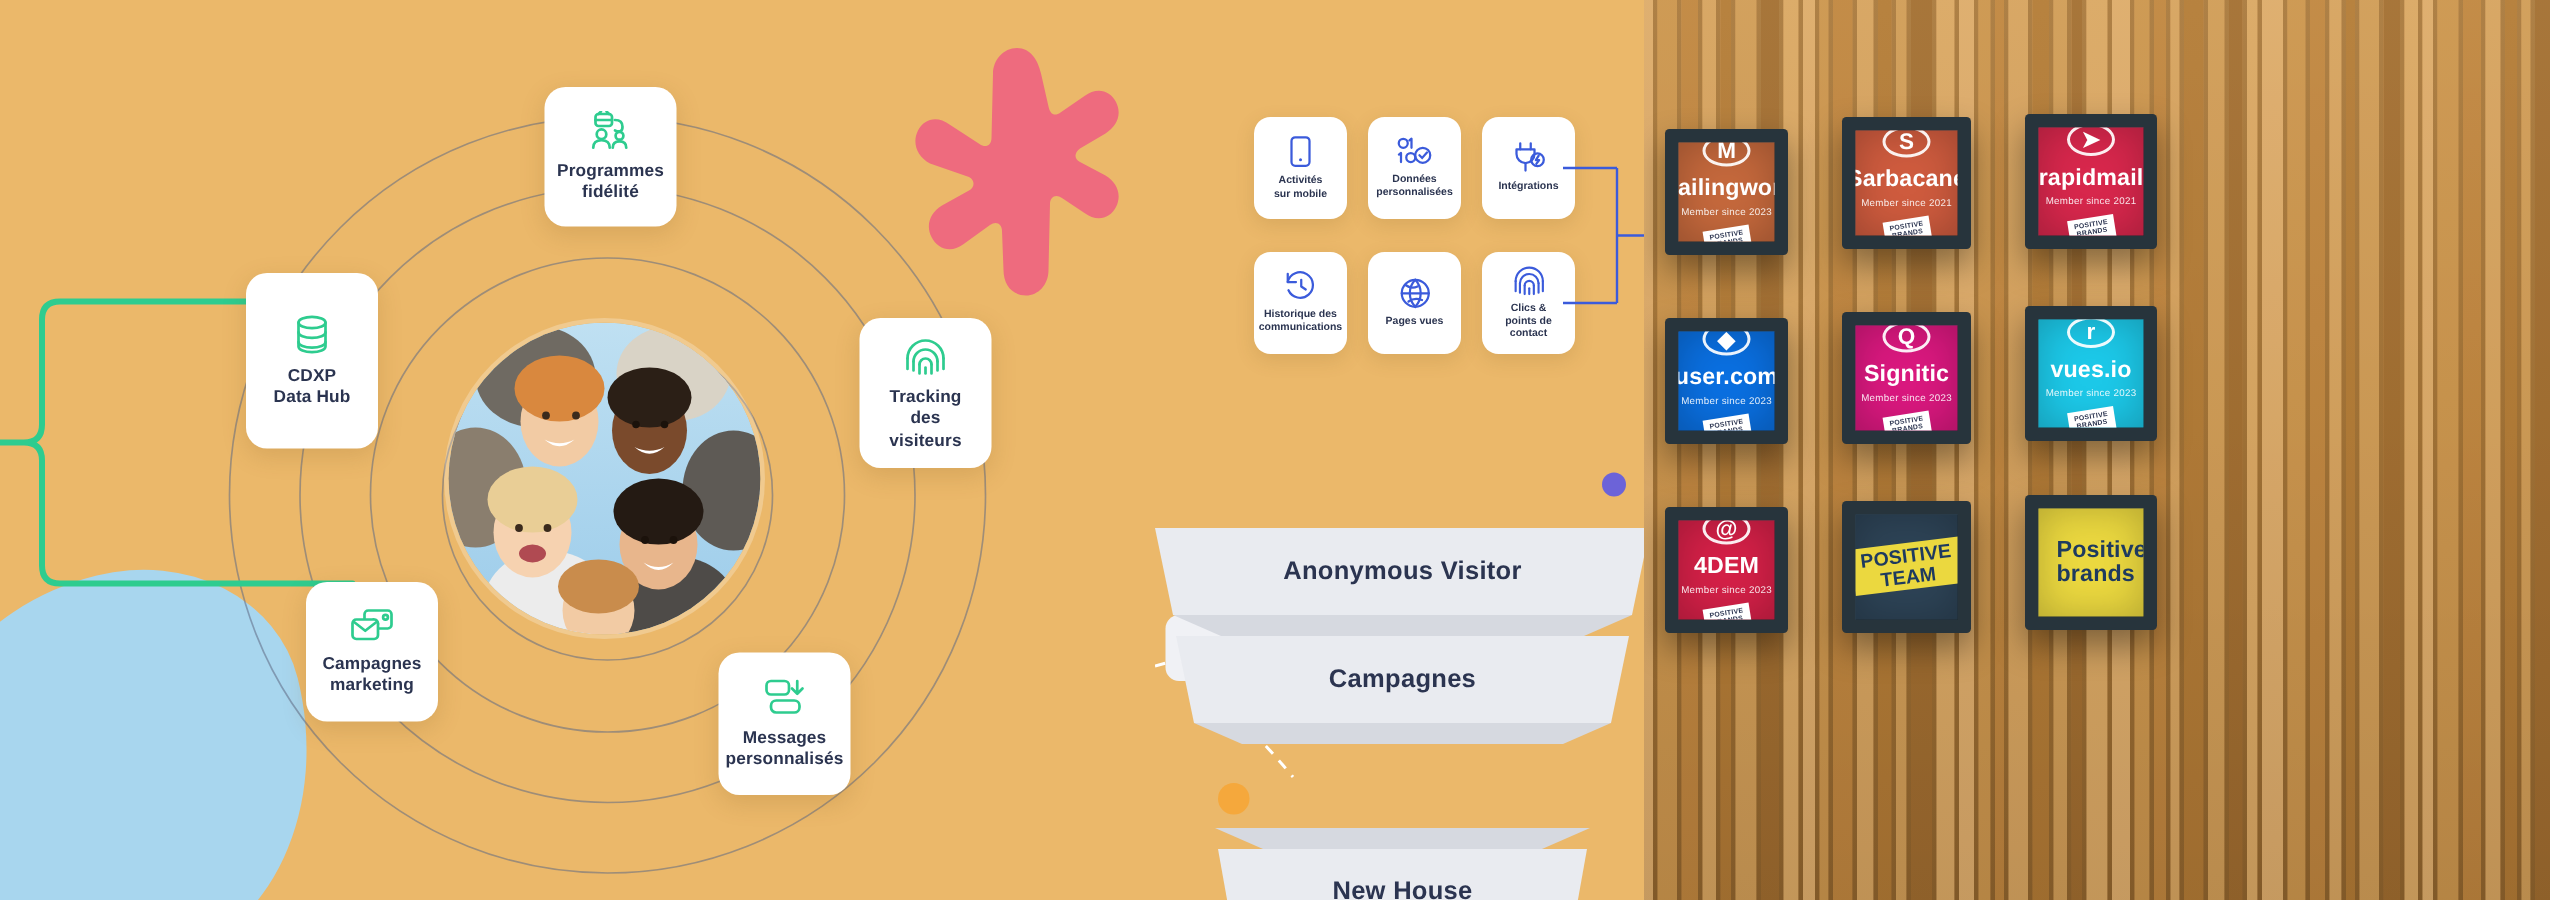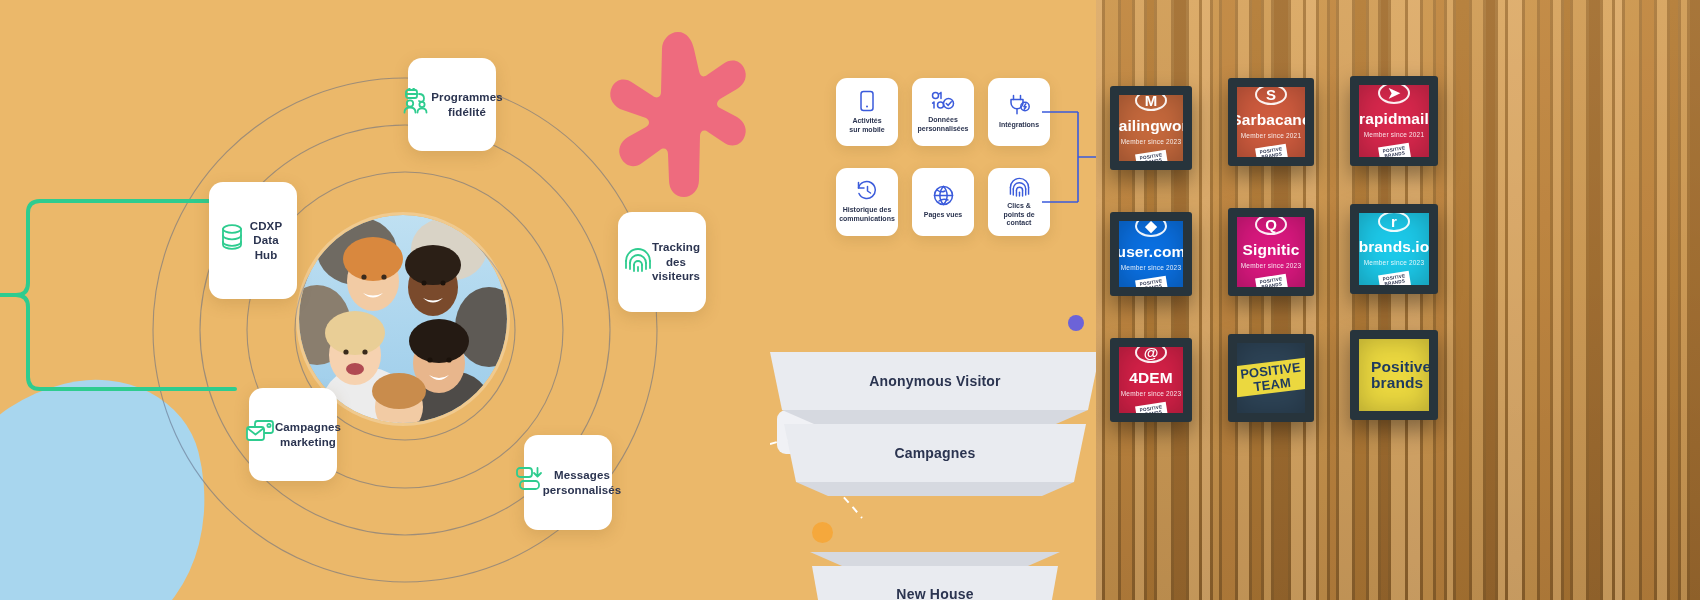--- a/index.html
+++ b/index.html
@@ -47,25 +47,24 @@
     overflow: hidden;
     box-shadow: 0 0 0 3px rgba(255,255,255,.25);
   }
   .photo-circle svg { display: block; }
 
   .node {
     position: absolute;
     background: #FFFFFF;
     border-radius: 14px;
     box-shadow: 0 5px 16px rgba(120, 85, 30, .18);
-    display: flex; 
+    display: flex; flex-direction: column;
     align-items: center; justify-content: center;
     padding: 12px 10px 12px;
     text-align: center;
-    margin-left: 45px;
   }
   .node .node-ico { margin-bottom: 7px; line-height: 0; }
   .node .node-label {
     font-size: 11.5px; font-weight: bold; color: #2B3450;
     line-height: 1.25; letter-spacing: .1px; white-space: pre-line;
   }
   .n-loyalty   { left: 363px; top: 58px;  width: 88px; height: 93px; }
   .n-cdxp      { left: 164px; top: 182px; width: 88px; height: 117px; }
   .n-tracking  { left: 573px; top: 212px; width: 88px; height: 100px; text-align: center; }
   .n-campagnes { left: 204px; top: 388px; width: 88px; height: 93px; }
@@ -104,21 +103,21 @@
     position: absolute; left: 7px; top: 58px;
     width: 44px; height: 44px; background: #F0F1F5;
     border-radius: 9px; display: flex; align-items: center; justify-content: center;
   }
   .fstage {
     position: absolute; left: 0;
     background: #E9EBF0;
     display: flex; align-items: center; justify-content: center;
   }
   .fstage span {
-    font-size: 14px; font-weight: bold; color: #2B3450; letter-spacing: .2px;
+    font-size: 17px; font-weight: bold; color: #2B3450; letter-spacing: .2px;
   }
   .fshadow { position: absolute; background: #D6D9E0; }
 
   
   .wall { position: absolute; left: 1096px; top: 0; width: 604px; height: 600px; overflow: hidden; }
   .frame {
     position: absolute;
     background: #27343C;
     border-radius: 3px;
     box-shadow: 0 10px 22px rgba(0,0,0,.38);
@@ -577,21 +576,21 @@
         <div class="p-name">Signitic</div>
         <div class="p-since">Member since 2023</div>
         <div class="p-badge">POSITIVE
 BRANDS</div>
       </div>
     </div>
 
     <div class="frame" style="left:254px; top:204px; width:88px; height:90px;">
       <div class="plaque" style="background:#1CC8E8;">
         <div class="p-mark">r</div>
-        <div class="p-name">brands.io</div>
+        <div class="p-name">vues.io</div>
         <div class="p-since">Member since 2023</div>
         <div class="p-badge">POSITIVE
 BRANDS</div>
       </div>
     </div>
 
     <div class="frame" style="left:14px; top:338px; width:82px; height:84px;">
       <div class="plaque" style="background:#D32047;">
         <div class="p-mark">@</div>
         <div class="p-name">4DEM</div>

